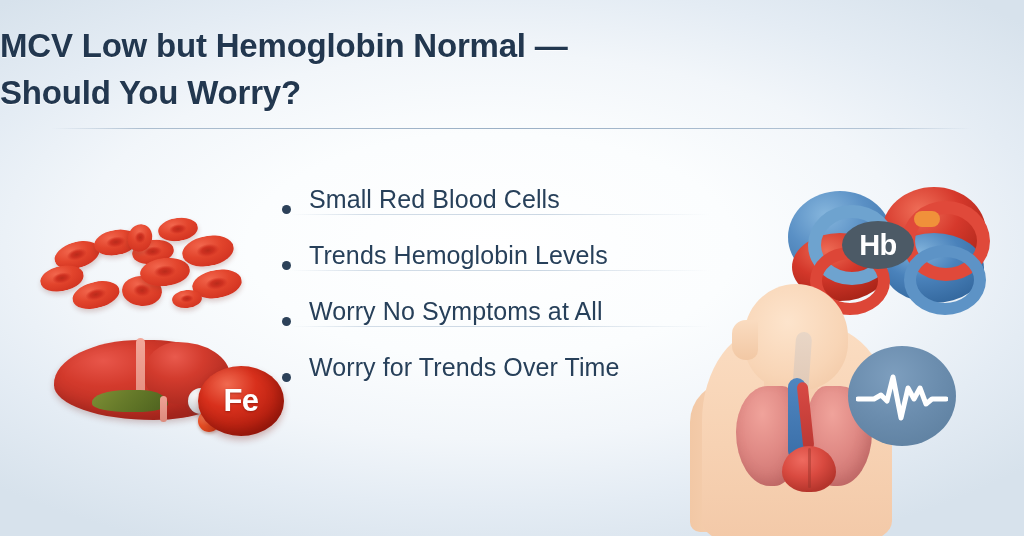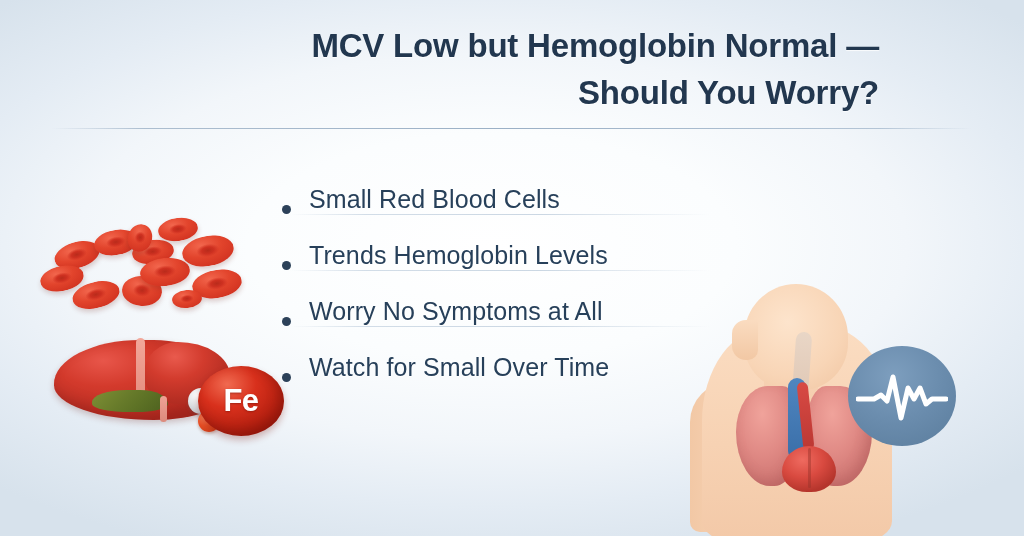--- a/index.html
+++ b/index.html
@@ -22,21 +22,21 @@
       radial-gradient(ellipse 70% 62% at 48% 46%, #ffffff 0%, #fbfdfe 34%, #f2f6fa 58%, #e4ecf4 78%, #d7e2ec 100%);
     overflow: hidden;
   }
 
   
   #title-block {
     position: absolute;
     top: 22px;
     left: 0;
     width: 879px;
-    text-align: right;
+    text-align: left;
   }
   .title-line {
     color: #22374f;
     font-size: 33px;
     font-weight: bold;
     letter-spacing: -0.2px;
     line-height: 47px;
     text-shadow: 0 1px 1px rgba(255,255,255,0.8);
   }
 
@@ -437,21 +437,21 @@
     <div class="bullet-row">
       <span class="bullet-dot"></span>
       <span class="bullet-text">Trends Hemoglobin Levels</span>
     </div>
     <div class="bullet-row">
       <span class="bullet-dot"></span>
       <span class="bullet-text">Worry No Symptoms at All</span>
     </div>
     <div class="bullet-row">
       <span class="bullet-dot"></span>
-      <span class="bullet-text">Watch for Small Over Time</span>
+      <span class="bullet-text">Worry for Trends Over Time</span>
     </div>
   </div>
 
 
   <div id="rbc-cluster">
     <div class="rbc" style="left:14px;  top:14px; width:46px; height:26px; transform:rotate(-16deg);"></div>
     <div class="rbc" style="left:54px;  top:2px;  width:44px; height:25px; transform:rotate(-10deg);"></div>
     <div class="rbc" style="left:92px;  top:12px; width:42px; height:24px; transform:rotate(-8deg);"></div>
     <div class="rbc" style="left:0px;   top:38px; width:44px; height:25px; transform:rotate(-12deg);"></div>
     <div class="rbc" style="left:32px;  top:54px; width:48px; height:26px; transform:rotate(-14deg);"></div>
@@ -471,20 +471,38 @@
     <div id="gallbladder"></div>
     <div id="duct-stem"></div>
     <div id="mol-bond"></div>
     <div id="mol-sphere-gray"></div>
     <div id="mol-sphere-red"></div>
     <div id="fe-badge">
       <span id="fe-text">Fe</span>
     </div>
   </div>
 
+  <div id="hb-group">
+    <div class="hb-sub" style="left:2px; top:6px; width:104px; height:92px;
+                background:radial-gradient(ellipse 80% 80% at 36% 26%, #86b6dd 0%, #5a90c5 48%, #3f74aa 100%);"></div>
+    <div class="hb-sub" style="left:96px; top:2px; width:104px; height:90px;
+                background:radial-gradient(ellipse 80% 80% at 36% 26%, #ef6e58 0%, #d6392c 48%, #ab2519 100%);"></div>
+    <div class="hb-sub" style="left:6px; top:48px; width:96px; height:68px;
+                background:radial-gradient(ellipse 80% 80% at 36% 26%, #ee6b55 0%, #d3372a 48%, #a62317 100%);"></div>
+    <div class="hb-sub" style="left:98px; top:48px; width:100px; height:70px;
+                background:radial-gradient(ellipse 80% 80% at 36% 26%, #7fb1da 0%, #4a82bb 48%, #33679d 100%);"></div>
+    <div class="hb-ring" style="left:22px; top:20px; width:62px; height:54px; border-width:13px; border-color:#6ea3cf;"></div>
+    <div class="hb-ring" style="left:116px; top:16px; width:62px; height:54px; border-width:13px; border-color:#e0493a;"></div>
+    <div class="hb-ring" style="left:24px; top:62px; width:56px; height:44px; border-width:12px; border-color:#dd4637;"></div>
+    <div class="hb-ring" style="left:118px; top:60px; width:58px; height:46px; border-width:12px; border-color:#5d93c6;"></div>
+    <div class="hb-sub" style="left:128px; top:26px; width:26px; height:16px; background:#f0913a; border-radius:8px;"></div>
+    <div id="hb-label">
+      <span id="hb-text">Hb</span>
+    </div>
+  </div>
 
   <div id="torso-group">
     <div id="torso-shoulder-l"></div>
     <div id="torso-body"></div>
     <div id="torso-neck"></div>
     <div id="torso-head"></div>
     <div id="torso-face"></div>
     <div id="trachea"></div>
     <div class="lung" id="lung-left"></div>
     <div class="lung" id="lung-right"></div>

